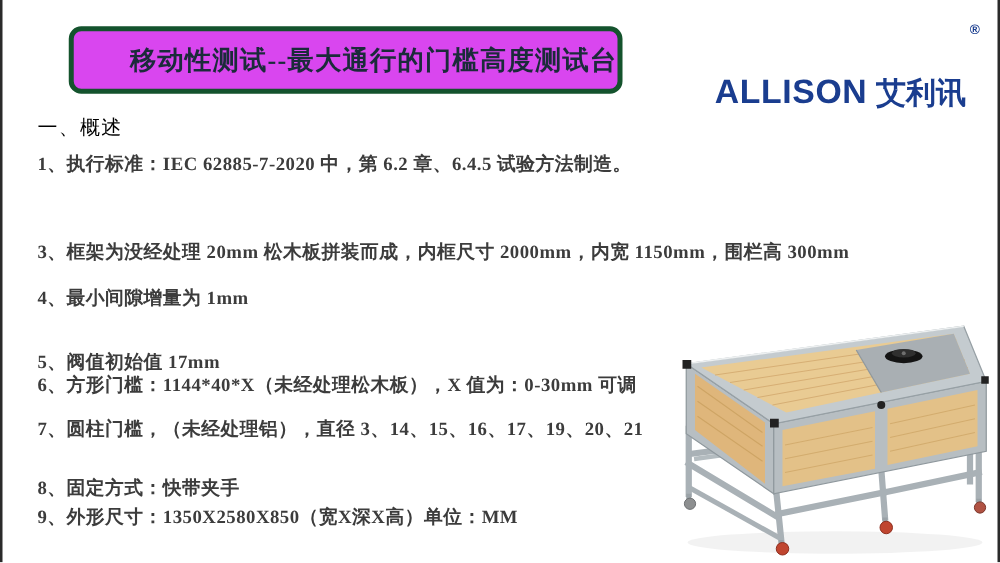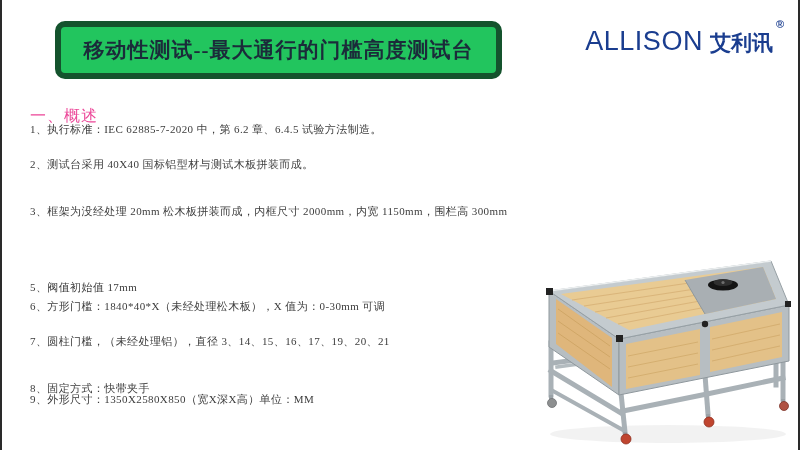--- a/index.html
+++ b/index.html
@@ -6,52 +6,52 @@
   .slide{
     position:relative;width:800px;height:450px;background:#ffffff;overflow:hidden;
     font-family:"Liberation Serif","DejaVu Serif",serif;color:#3c3c3c;
   }
   .edge{position:absolute;top:0;width:2px;height:450px;background:#2a2a2a;}
   .edge.left{left:0;}
   .edge.right{right:0;}
 
   .title-banner{
     position:absolute;left:55px;top:21px;width:435px;height:46px;
-    background:#22c55e;border:6px solid #14532d;border-radius:10px;
-    display:flex;align-items:center;justify-content:center;
+    background:#d946ef;border:4px solid #14532d;border-radius:10px;
+    display:flex;align-items:center;justify-content:flex-end;
   }
   .title-banner .title-text{
     font-size:21px;font-weight:bold;color:#1b2b3a;letter-spacing:1px;white-space:nowrap;
   }
 
   .logo{
     position:absolute;right:16px;top:26px;display:flex;align-items:baseline;
     font-family:"Liberation Sans","DejaVu Sans",sans-serif;color:#1a3d8f;
   }
-  .logo-latin{font-size:27px;font-weight:400;letter-spacing:0.5px;}
-  .logo-cjk{font-size:21px;font-weight:800;margin-left:7px;}
+  .logo-latin{font-size:27px;font-weight:700;letter-spacing:0.5px;margin-top:32px;}
+  .logo-cjk{font-size:24px;font-weight:800;margin-left:7px;}
   .logo-reg{font-size:11px;font-weight:bold;align-self:flex-start;margin:-8px 0 0 3px;}
 
   .overview-heading{
-    position:absolute;left:30px;top:92px;font-size:16px;color:#ec4899;
-    letter-spacing:1px;white-space:nowrap;margin-top:14px;
+    position:absolute;left:30px;top:92px;font-size:16px;color:#000000;
+    letter-spacing:1px;white-space:nowrap;
   }
   .spec-item{
-    position:absolute;left:30px;margin:0;font-size:11px;color:#3c3c3c;
-    letter-spacing:0.4px;white-space:nowrap;
+    position:absolute;left:30px;margin:0;font-size:15px;color:#3c3c3c;
+    letter-spacing:0.4px;white-space:nowrap;font-weight:bold;
   }
   .spec-item.i0{top:122px;}
   .spec-item.i1{top:157px;}
-  .spec-item.i2{top:204px;text-align:right;}
+  .spec-item.i2{top:192px;text-align:right;}
   .spec-item.i3{top:229px;}
   .spec-item.i4{top:280px;}
   .spec-item.i5{top:299px;}
   .spec-item.i6{top:334px;}
   .spec-item.i7{top:369px;margin-top:12px;}
-  .spec-item.i8{top:392px;}
+  .spec-item.i8{top:404px;}
 
   .product-photo{position:absolute;left:533px;top:243px;width:265px;height:205px;}
 </style>
 </head>
 <body>
 
 <div class="slide">
   <div class="edge left"></div>
   <div class="edge right"></div>
 
@@ -61,24 +61,24 @@
 
   <div class="logo">
     <span class="logo-latin">ALLISON</span>
     <span class="logo-cjk">艾利讯</span>
     <span class="logo-reg">®</span>
   </div>
 
   <div class="overview-heading">一、概述</div>
 
   <p class="spec-item i0">1、执行标准：IEC 62885-7-2020 中，第 6.2 章、6.4.5 试验方法制造。</p>
-  <p class="spec-item i1">2、测试台采用 40X40 国标铝型材与测试木板拼装而成。</p>
   <p class="spec-item i2">3、框架为没经处理 20mm 松木板拼装而成，内框尺寸 2000mm，内宽 1150mm，围栏高 300mm</p>
+  <p class="spec-item i3">4、最小间隙增量为 1mm</p>
   <p class="spec-item i4">5、阀值初始值 17mm</p>
-  <p class="spec-item i5">6、方形门槛：1840*40*X（未经处理松木板），X 值为：0-30mm 可调</p>
+  <p class="spec-item i5">6、方形门槛：1144*40*X（未经处理松木板），X 值为：0-30mm 可调</p>
   <p class="spec-item i6">7、圆柱门槛，（未经处理铝），直径 3、14、15、16、17、19、20、21</p>
   <p class="spec-item i7">8、固定方式：快带夹手</p>
   <p class="spec-item i8">9、外形尺寸：1350X2580X850（宽X深X高）单位：MM</p>
 
   <svg class="product-photo" viewBox="0 0 265 205" xmlns="http://www.w3.org/2000/svg">
 
     <ellipse cx="135" cy="191" rx="118" ry="9" fill="#000000" opacity="0.05"></ellipse>
 
     <g stroke="#a9b1b6" stroke-width="5" stroke-linecap="square" fill="none">
       <path d="M20,120 L205,96"></path>

